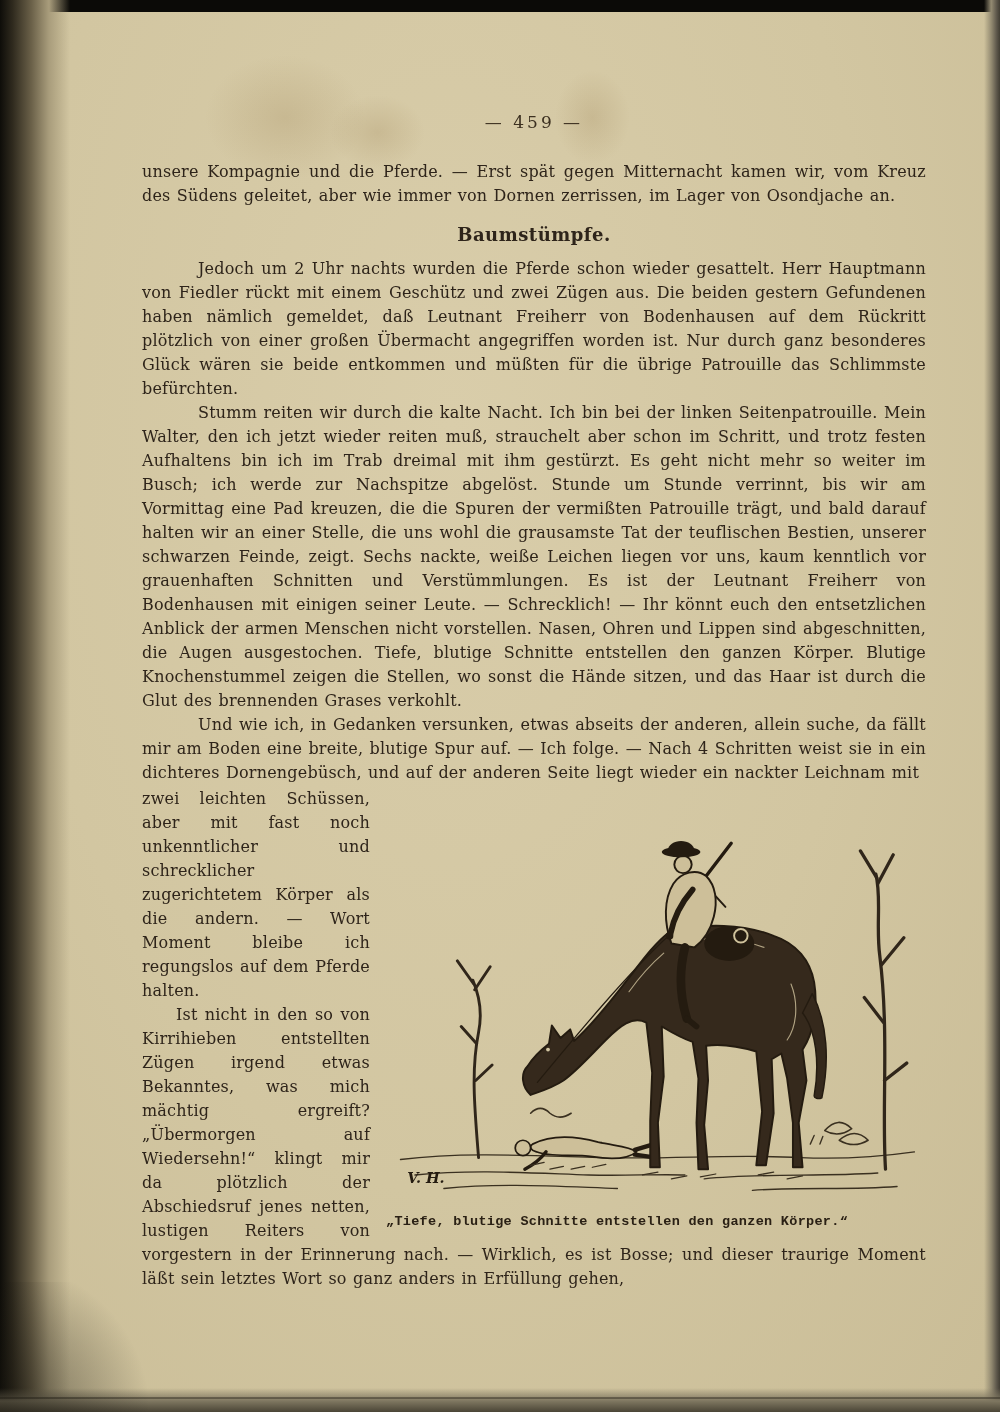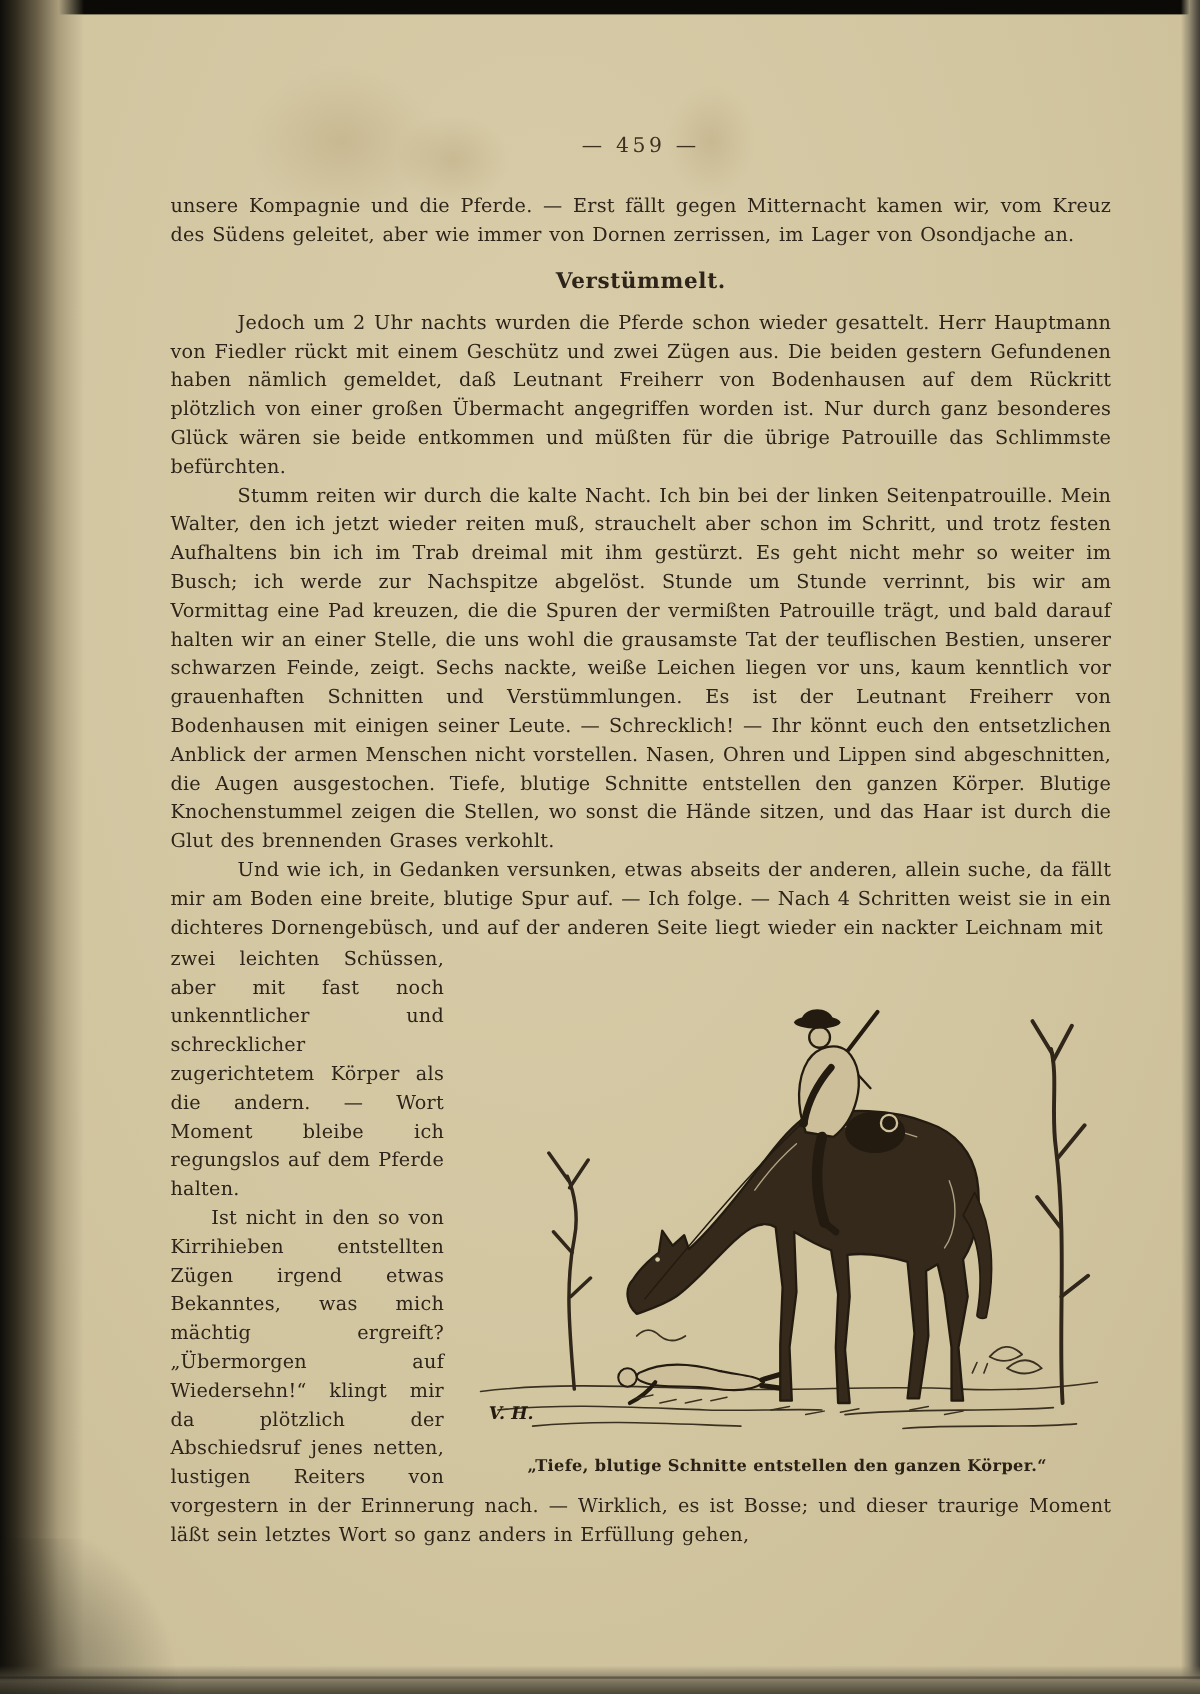--- a/index.html
+++ b/index.html
@@ -43,22 +43,22 @@
   .para { text-indent: 56px; }
   .para.no-indent { text-indent: 0; }
   .para.narrow-indent { text-indent: 34px; }
 
   .heading { text-align: center; font-weight: bold; font-size: 18px;
     letter-spacing: .5px; margin: 16px 0 12px; }
 
   .wrap-section { margin-top: 2px; }
   figure.illustration { float: right; width: 540px; margin: 4px 0 6px 16px; }
   figure.illustration svg { display: block; width: 540px; height: 415px; }
-  figcaption { text-align: center; font-weight: bold; font-size: 13.5px;
-    letter-spacing: .3px; margin-top: 8px; color: #2a2014; }
+  figcaption { text-align: left; font-weight: bold; font-size: 13.5px;
+    letter-spacing: .3px; margin-top: 8px; color: #2a2014; font-family: Liberation Mono, monospace; }
 
   .sig { font-style: italic; font-weight: bold; }
 </style>
 </head>
 <body>
 
 <div class="edge edge-top"></div>
 <div class="edge edge-left"></div>
 <div class="edge edge-right"></div>
 <div class="edge edge-bottom"></div>
@@ -66,23 +66,23 @@
 <div class="corner-bl"></div>
 
 <div class="stain stain-a"></div>
 <div class="stain stain-b"></div>
 <div class="stain stain-c"></div>
 
 <div class="content">
 
   <div class="page-number">—  459  —</div>
 
-  <p class="para no-indent">unsere Kompagnie und die Pferde. — Erst fällt gegen Mitternacht kamen wir, vom Kreuz des Südens geleitet, aber wie immer von Dornen zerrissen, im Lager von Osondjache an.</p>
+  <p class="para no-indent">unsere Kompagnie und die Pferde. — Erst spät gegen Mitternacht kamen wir, vom Kreuz des Südens geleitet, aber wie immer von Dornen zerrissen, im Lager von Osondjache an.</p>
 
-  <h2 class="heading">Verstümmelt.</h2>
+  <h2 class="heading">Baumstümpfe.</h2>
 
   <p class="para">Jedoch um 2 Uhr nachts wurden die Pferde schon wieder gesattelt. Herr Hauptmann von Fiedler rückt mit einem Geschütz und zwei Zügen aus. Die beiden gestern Gefundenen haben nämlich gemeldet, daß Leutnant Freiherr von Bodenhausen auf dem Rückritt plötzlich von einer großen Übermacht angegriffen worden ist. Nur durch ganz besonderes Glück wären sie beide entkommen und müßten für die übrige Patrouille das Schlimmste befürchten.</p>
   <p class="para">Stumm reiten wir durch die kalte Nacht. Ich bin bei der linken Seitenpatrouille. Mein Walter, den ich jetzt wieder reiten muß, strauchelt aber schon im Schritt, und trotz festen Aufhaltens bin ich im Trab dreimal mit ihm gestürzt. Es geht nicht mehr so weiter im Busch; ich werde zur Nachspitze abgelöst. Stunde um Stunde verrinnt, bis wir am Vormittag eine Pad kreuzen, die die Spuren der vermißten Patrouille trägt, und bald darauf halten wir an einer Stelle, die uns wohl die grausamste Tat der teuflischen Bestien, unserer schwarzen Feinde, zeigt. Sechs nackte, weiße Leichen liegen vor uns, kaum kenntlich vor grauenhaften Schnitten und Verstümmlungen. Es ist der Leutnant Freiherr von Bodenhausen mit einigen seiner Leute. — Schrecklich! — Ihr könnt euch den entsetzlichen Anblick der armen Menschen nicht vorstellen. Nasen, Ohren und Lippen sind abgeschnitten, die Augen ausgestochen. Tiefe, blutige Schnitte entstellen den ganzen Körper. Blutige Knochenstummel zeigen die Stellen, wo sonst die Hände sitzen, und das Haar ist durch die Glut des brennenden Grases verkohlt.</p>
   <p class="para">Und wie ich, in Gedanken versunken, etwas abseits der anderen, allein suche, da fällt mir am Boden eine breite, blutige Spur auf. — Ich folge. — Nach 4 Schritten weist sie in ein dichteres Dornengebüsch, und auf der anderen Seite liegt wieder ein nackter Leichnam mit</p>
 
   <div class="wrap-section">
 
     <figure class="illustration">
       <svg viewBox="0 0 560 430" fill="none" stroke-linecap="round" stroke-linejoin="round">
 

